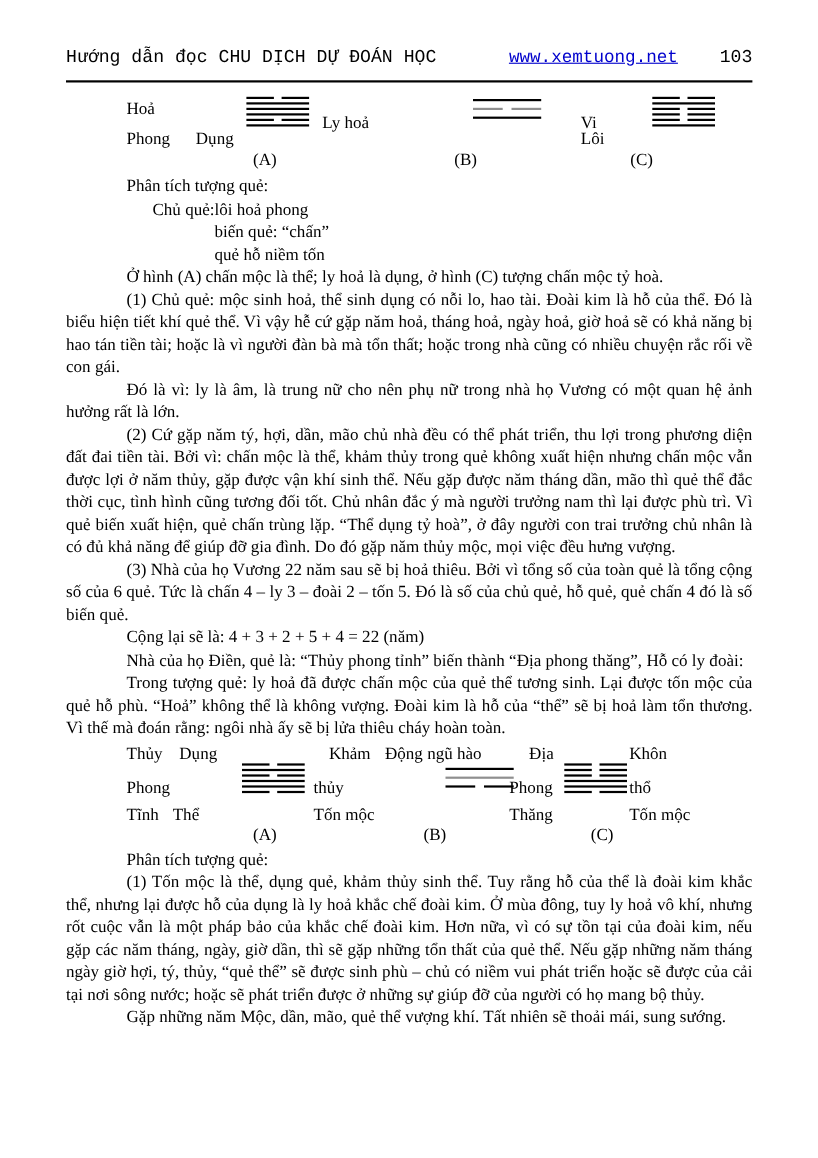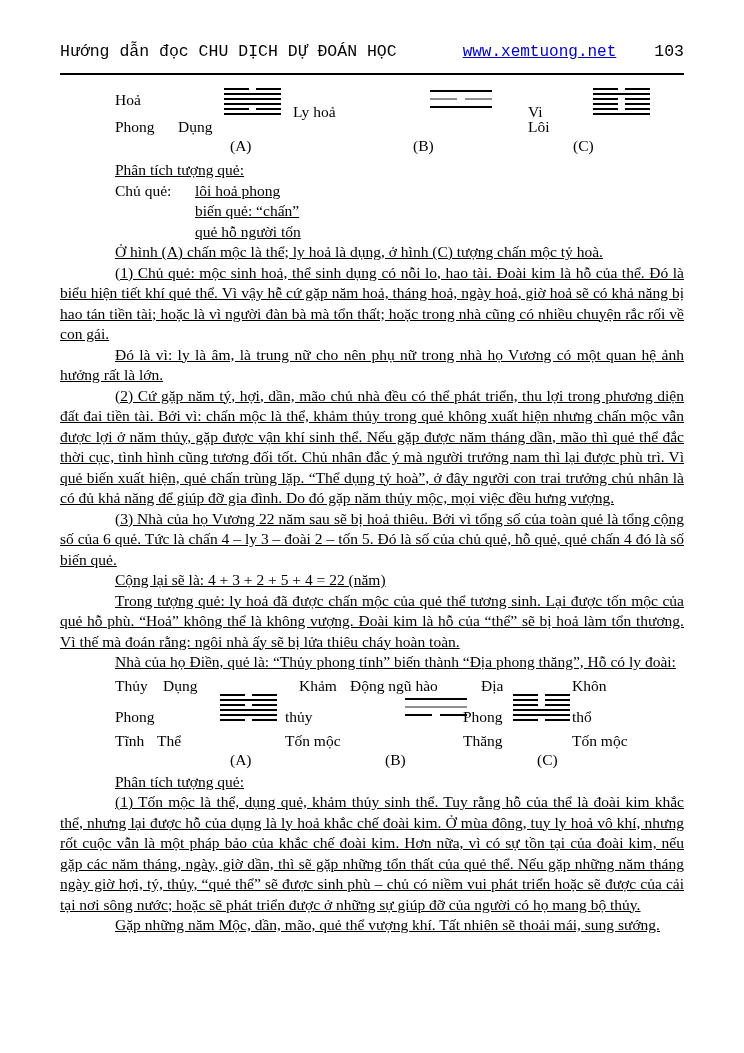--- a/index.html
+++ b/index.html
@@ -8,27 +8,27 @@
     font-family:"Liberation Serif","DejaVu Serif",serif;color:#000;
     overflow:hidden;margin:0 auto;
   }
   
   .header{position:absolute;top:42px;left:60px;width:624px;display:flex;
     justify-content:space-between;align-items:baseline;font-size:16.5px;font-family:Liberation Mono, monospace;}
   .header-right{display:flex;gap:38px;align-items:baseline;}
   .header-link{color:#0000cc;text-decoration:underline;font-size:16px;}
   .rule{position:absolute;top:73px;left:60px;width:624px;border-top:2px solid #000;}
   
-  .content{position:absolute;top:86px;left:60px;width:624px;font-size:15.5px;line-height:20.5px;text-decoration:underline;}
+  .content{position:absolute;top:86px;left:60px;width:624px;font-size:15.5px;line-height:20.5px;}
   p{margin:0;}
   .para{text-align:justify;text-indent:55px;}
   .line{text-align:left;}
   .ind{padding-left:55px;}
   .ind2{padding-left:135px;}
-  .cq-label{display:inline-block;width:80px;}
+  .cq-label{display:inline-block;width:80px;text-align:right;}
   
   .figure{position:relative;width:624px;}
   .fig1{height:74px;}
   .fig2{height:94px;margin-top:3px;margin-bottom:2px;}
   .flabel{position:absolute;white-space:nowrap;}
   .hexagram{position:absolute;width:57px;}
   .hexagram .hl{height:2px;margin-bottom:3px;background:#000;}
   .trigram{width:62px;}
   .trigram .hl{margin-bottom:6px;}
   .hl.broken,.hl.broken-gray{background:none;display:flex;justify-content:space-between;}
@@ -104,30 +104,30 @@
             <span></span>
           </div>
           <div class="hl solid"></div>
         </div>
       <span class="flabel" style="left:513px;top:50px">(C)</span>
     </div>
 
     <p class="line ind">Phân tích tượng quẻ:</p>
     <p class="line ind"><span class="cq-label">Chủ quẻ:</span><span>lôi hoả phong</span></p>
     <p class="line ind2">biến quẻ: “chấn”</p>
-    <p class="line ind2">quẻ hỗ người tốn</p>
+    <p class="line ind2">quẻ hỗ niềm tốn</p>
 
     <p class="para">Ở hình (A) chấn mộc là thể; ly hoả là dụng, ở hình (C) tượng chấn mộc tỷ hoà.</p>
     <p class="para">(1) Chủ quẻ: mộc sinh hoả, thể sinh dụng có nỗi lo, hao tài. Đoài kim là hỗ của thể. Đó là biểu hiện tiết khí quẻ thể. Vì vậy hễ cứ gặp năm hoả, tháng hoả, ngày hoả, giờ hoả sẽ có khả năng bị hao tán tiền tài; hoặc là vì người đàn bà mà tổn thất; hoặc trong nhà cũng có nhiều chuyện rắc rối về con gái.</p>
     <p class="para">Đó là vì: ly là âm, là trung nữ cho nên phụ nữ trong nhà họ Vương có một quan hệ ảnh hưởng rất là lớn.</p>
     <p class="para">(2) Cứ gặp năm tý, hợi, dần, mão chủ nhà đều có thể phát triển, thu lợi trong phương diện đất đai tiền tài. Bởi vì: chấn mộc là thể, khảm thủy trong quẻ không xuất hiện nhưng chấn mộc vẫn được lợi ở năm thủy, gặp được vận khí sinh thể. Nếu gặp được năm tháng dần, mão thì quẻ thể đắc thời cục, tình hình cũng tương đối tốt. Chủ nhân đắc ý mà người trưởng nam thì lại được phù trì. Vì quẻ biến xuất hiện, quẻ chấn trùng lặp. “Thể dụng tỷ hoà”, ở đây người con trai trưởng chủ nhân là có đủ khả năng để giúp đỡ gia đình. Do đó gặp năm thủy mộc, mọi việc đều hưng vượng.</p>
     <p class="para">(3) Nhà của họ Vương 22 năm sau sẽ bị hoả thiêu. Bởi vì tổng số của toàn quẻ là tổng cộng số của 6 quẻ. Tức là chấn 4 – ly 3 – đoài 2 – tốn 5. Đó là số của chủ quẻ, hỗ quẻ, quẻ chấn 4 đó là số biến quẻ.</p>
     <p class="para">Cộng lại sẽ là: 4 + 3 + 2 + 5 + 4 = 22 (năm)</p>
+    <p class="para">Nhà của họ Điền, quẻ là: “Thủy phong tỉnh” biến thành “Địa phong thăng”, Hỗ có ly đoài:</p>
     <p class="para">Trong tượng quẻ: ly hoả đã được chấn mộc của quẻ thể tương sinh. Lại được tốn mộc của quẻ hỗ phù. “Hoả” không thể là không vượng. Đoài kim là hỗ của “thể” sẽ bị hoả làm tổn thương. Vì thế mà đoán rằng: ngôi nhà ấy sẽ bị lửa thiêu cháy hoàn toàn.</p>
-    <p class="para">Nhà của họ Điền, quẻ là: “Thủy phong tỉnh” biến thành “Địa phong thăng”, Hỗ có ly đoài:</p>
 
     <div class="figure fig2">
       <span class="flabel" style="left:55px;top:0">Thủy</span>
       <span class="flabel" style="left:103px;top:0">Dụng</span>
       <span class="flabel" style="left:55px;top:31px">Phong</span>
       <span class="flabel" style="left:55px;top:55px">Tĩnh</span>
       <span class="flabel" style="left:97px;top:55px">Thể</span>
       <div class="hexagram" style="left:160px;top:18px">
           <div class="hl broken">
             <span></span>

